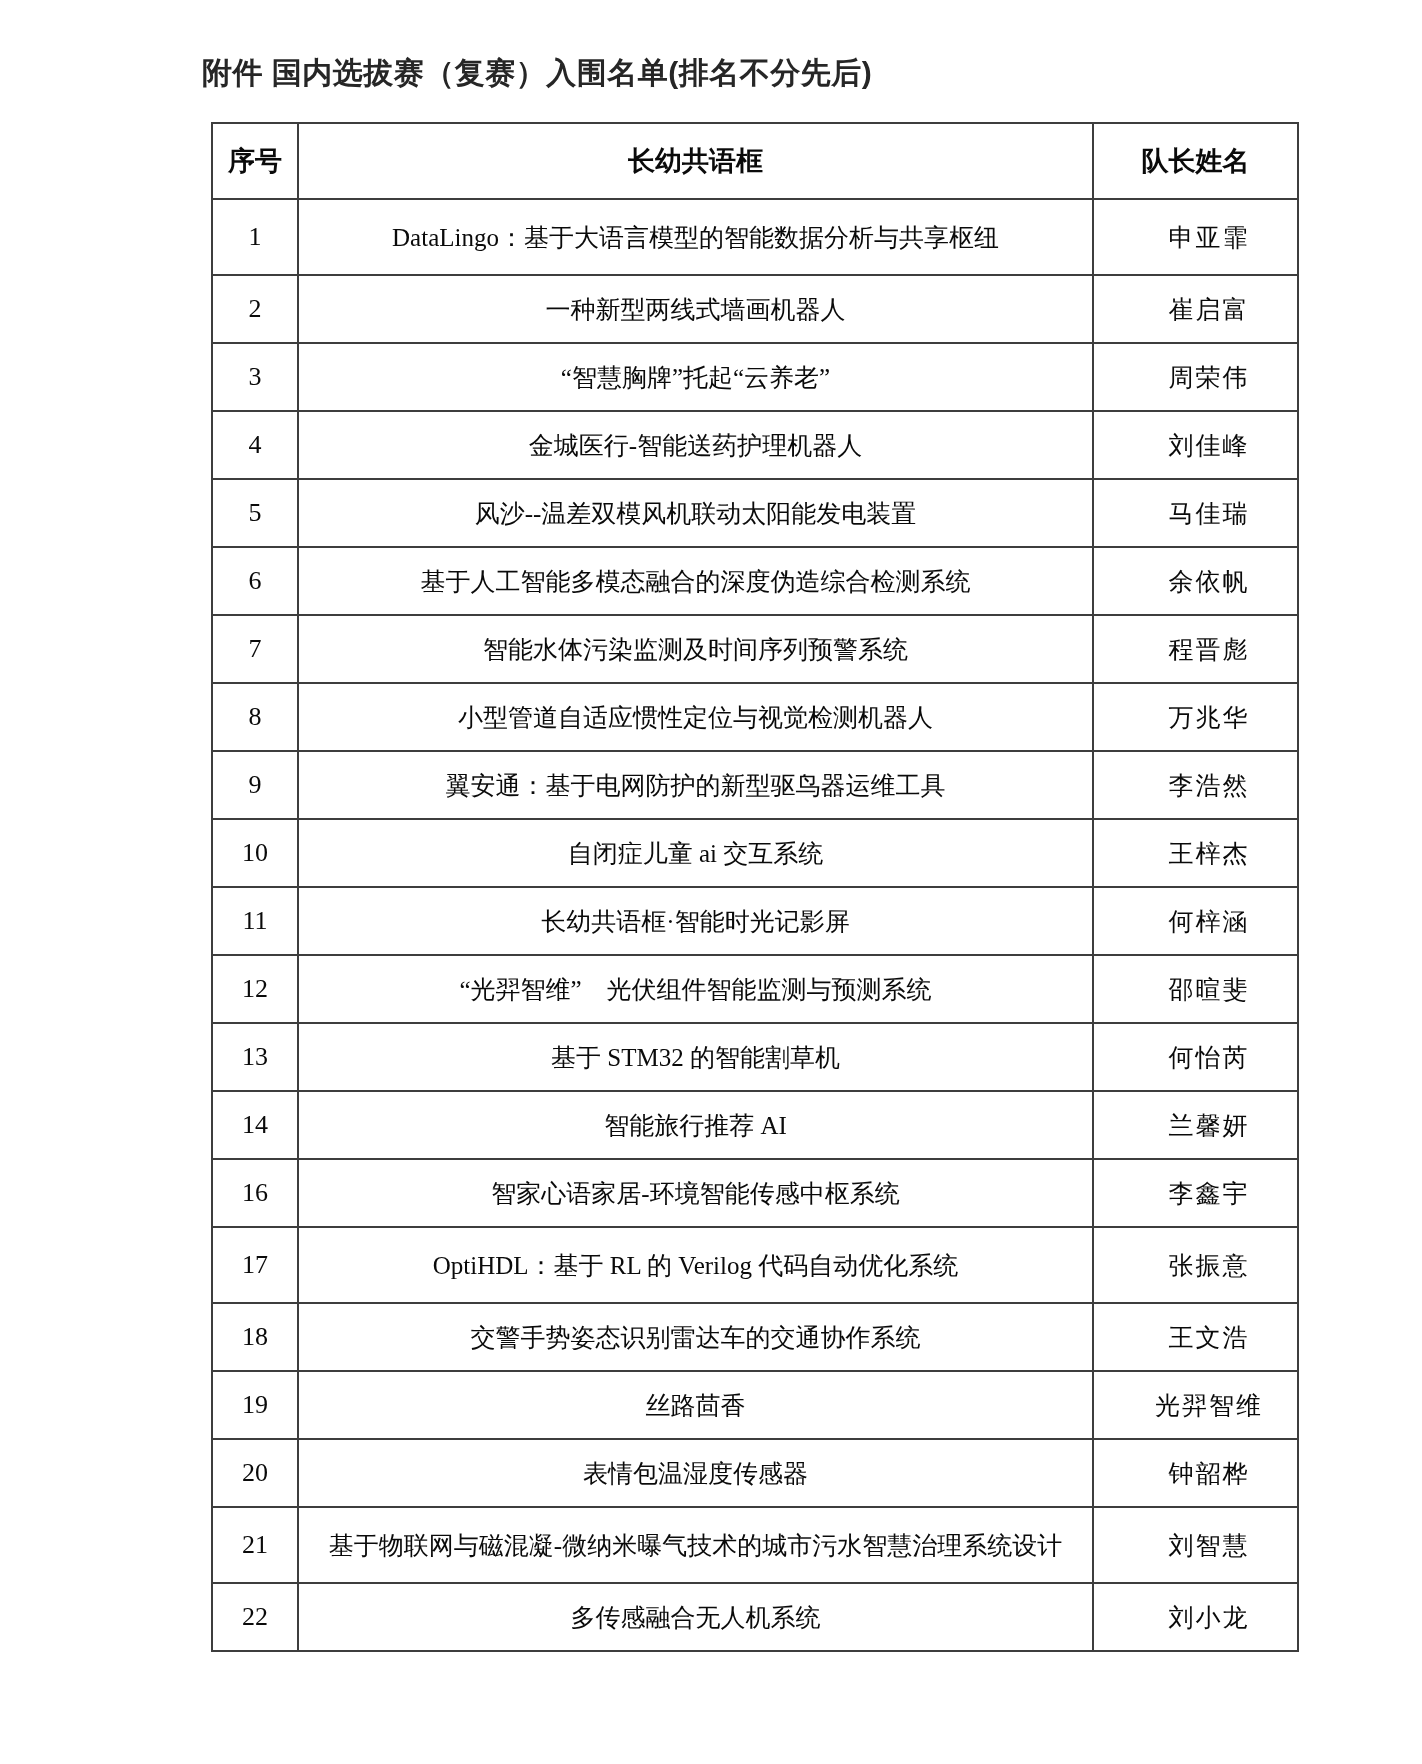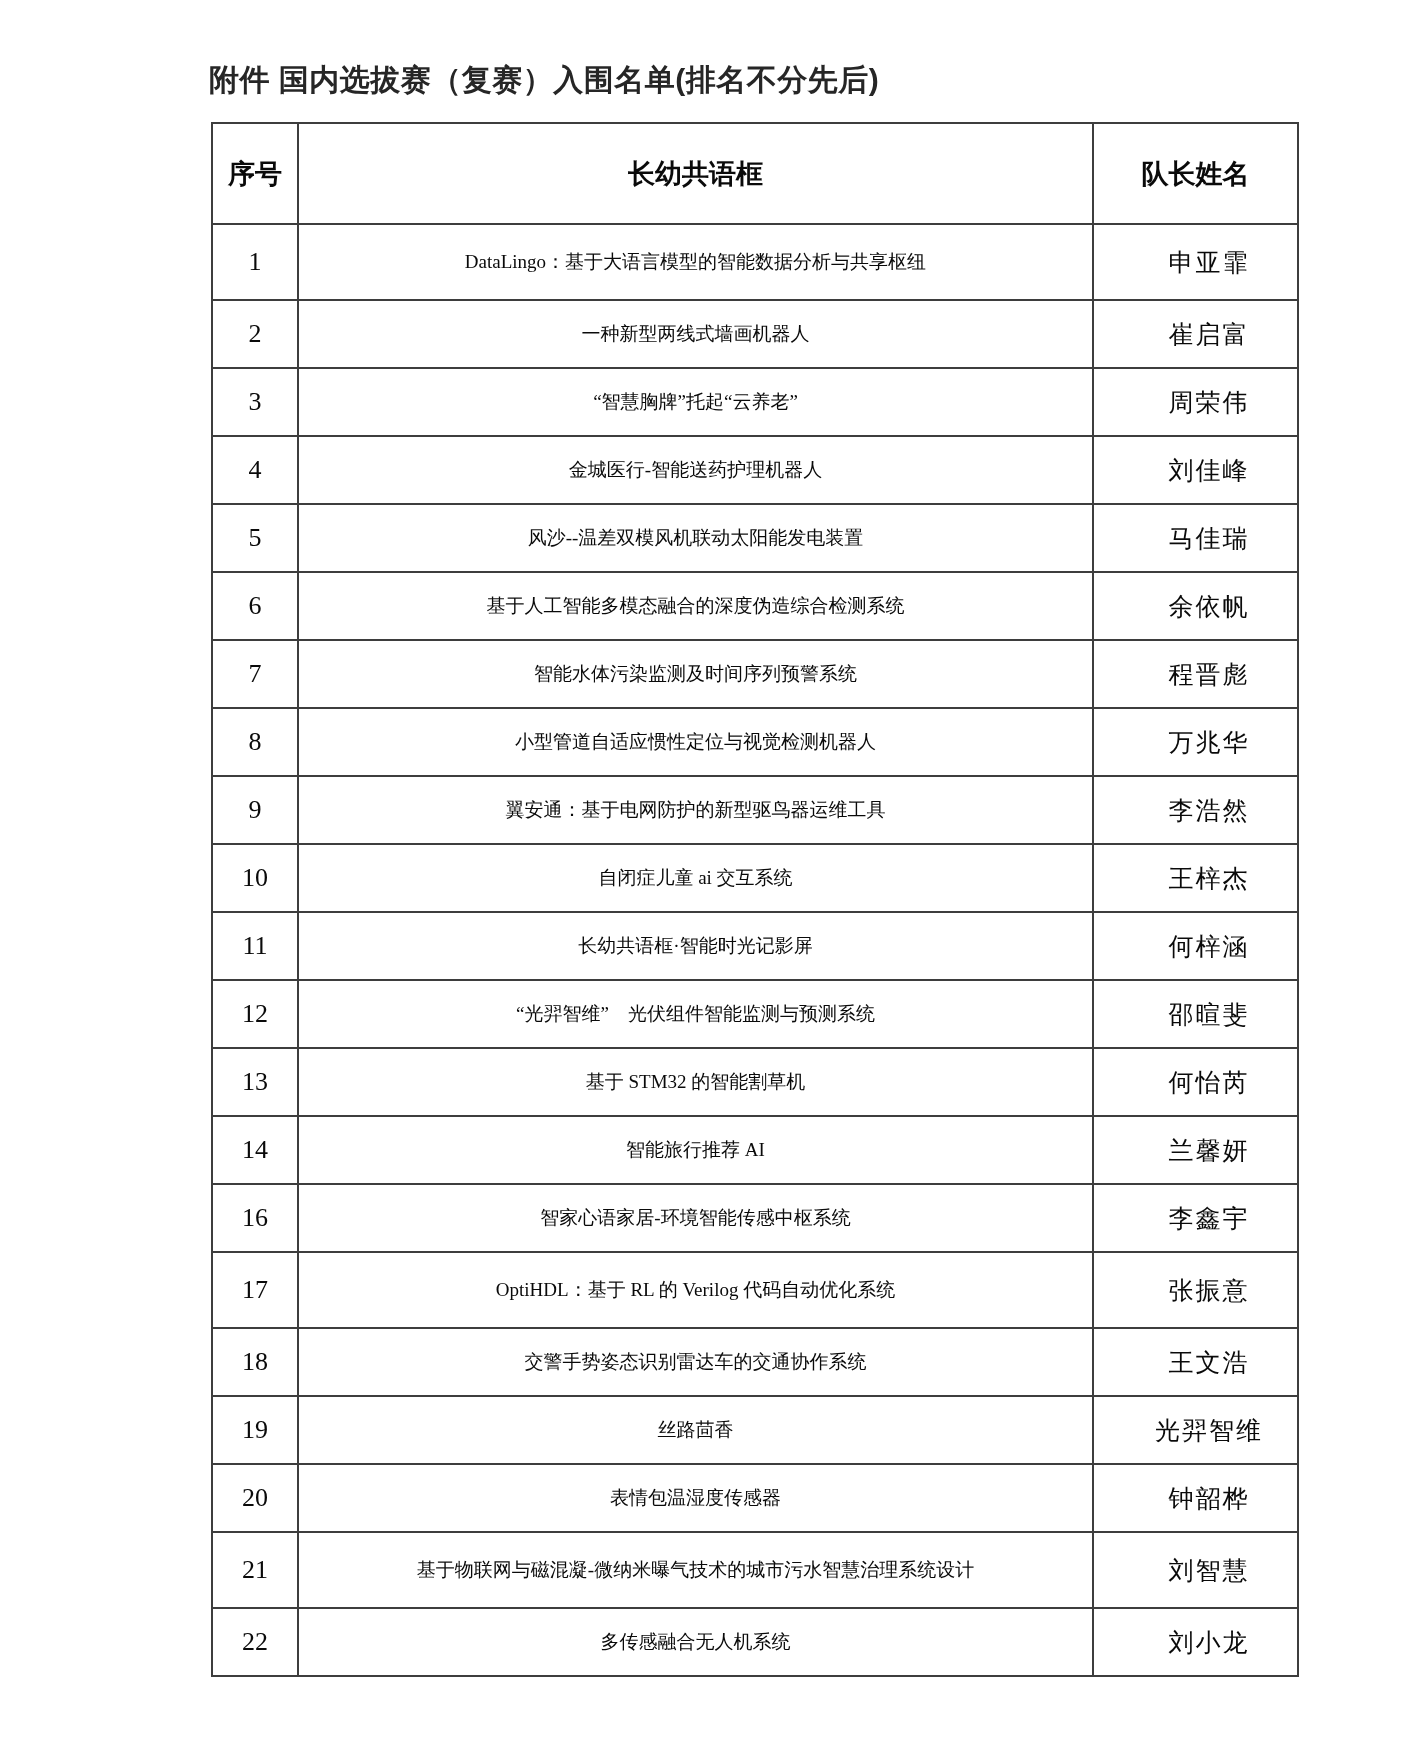--- a/index.html
+++ b/index.html
@@ -11,21 +11,21 @@
     width: 1422px;
     height: 1764px;
     position: relative;
     font-family: "Liberation Serif", "DejaVu Serif", serif;
     color: #000000;
   }
   .doc-title {
     position: absolute;
     left: 193px;
     top: 44px;
-    margin: 16px;
+    margin: 9px;
     font-family: "Liberation Sans", "DejaVu Sans", sans-serif;
     font-size: 30px;
     font-weight: 700;
     color: #262626;
     letter-spacing: 0.5px;
     white-space: nowrap;
   }
   table.roster {
     position: absolute;
     left: 211px;
@@ -38,34 +38,34 @@
   table.roster col.c-work   { width: 795px; }
   table.roster col.c-leader { width: 205px; }
   table.roster th,
   table.roster td {
     border: 2px solid #3d3d3d;
     text-align: center;
     vertical-align: middle;
     background: #ffffff;
     overflow: hidden;
   }
-  table.roster thead tr { height: 101px; padding-left: 8px; }
+  table.roster thead tr { height: 76px; padding-left: 8px; }
   table.roster th {
     font-size: 27px;
     font-weight: 700;
     color: #0a0a0a;
   }
   table.roster tbody tr { height: 68px; }
   table.roster tbody tr.tall { height: 76px; }
   td.cell-no {
     font-size: 26px;
     color: #0a0a0a;
   }
   td.cell-work {
-    font-size: 19px;
+    font-size: 25px;
     padding: 4px 28px;
     line-height: 1.4;
     color: #0a0a0a;
   }
   td.cell-leader {
     font-size: 25px;
     letter-spacing: 2px;
     color: #0a0a0a;
     padding-left: 28px;
   }

